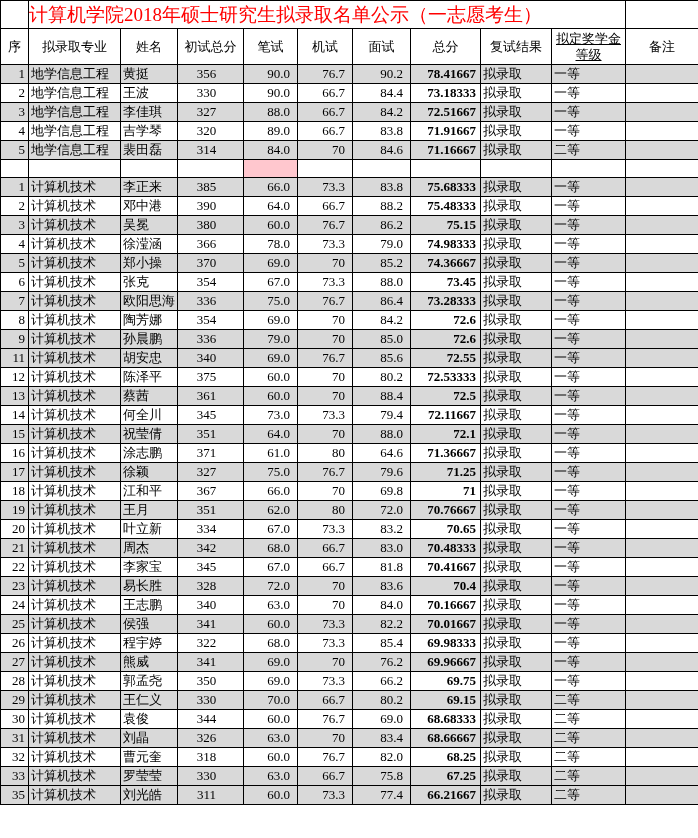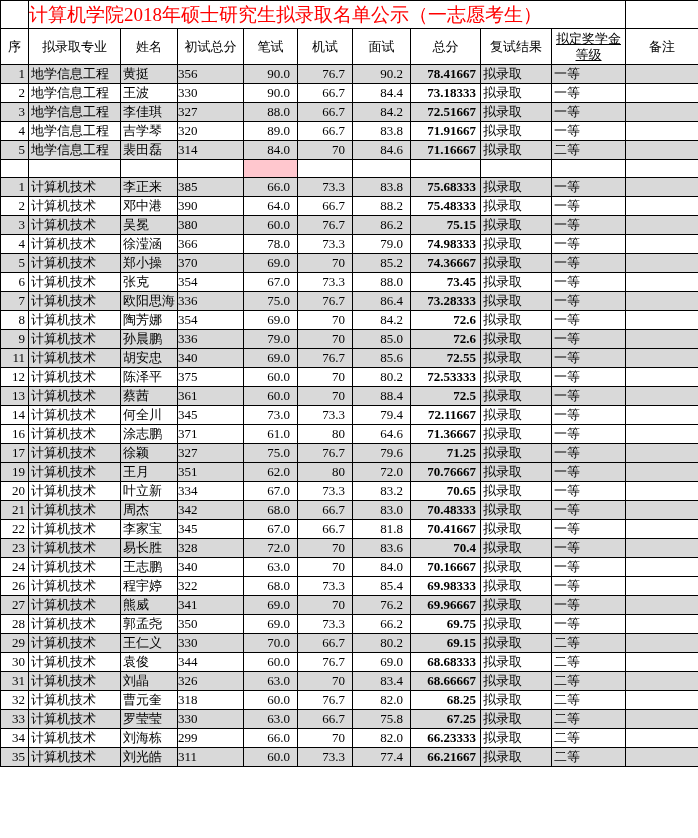--- a/index.html
+++ b/index.html
@@ -19,21 +19,21 @@
   td,th{border:1px solid #000;padding:0;overflow:hidden;white-space:nowrap;font-weight:normal;}
   tr.title-row{height:28px;}
   .title-cell{text-align:left;color:#ff0000;font-size:19px;letter-spacing:0px;}
   tr.header-row{height:36px;}
   tr.header-row th{font-size:13px;text-align:center;line-height:16px;}
   tr.header-row th.col-scholarship{white-space:normal;text-decoration:underline;}
   tbody tr{height:17.9px;font-size:13px;}
   tbody tr.stripe td{background:#d9d9d9;}
   td.col-seq{text-align:right;padding-right:3px;}
   td.col-major,td.col-name,td.col-result,td.col-scholarship{text-align:left;padding-left:2px;}
-  td.col-initial{text-align:left;padding-right:8px;}
+  td.col-initial{text-align:center;padding-right:8px;}
   td.col-written,td.col-machine,td.col-interview{text-align:right;padding-right:7px;}
   td.col-total{text-align:right;padding-right:4px;font-weight:bold;}
   td.highlight{background:#ffc7ce !important;}
 </style>
 </head>
 <body>
 
 <table>
   <colgroup>
     <col class="c-seq">
@@ -309,20 +309,33 @@
         <td class="col-name">何全川</td>
         <td class="col-initial">345</td>
         <td class="col-written">73.0</td>
         <td class="col-machine">73.3</td>
         <td class="col-interview">79.4</td>
         <td class="col-total">72.11667</td>
         <td class="col-result">拟录取</td>
         <td class="col-scholarship">一等</td>
         <td class="col-remark"></td>
       </tr>
+      <tr class="stripe">
+        <td class="col-seq">15</td>
+        <td class="col-major">计算机技术</td>
+        <td class="col-name">祝莹倩</td>
+        <td class="col-initial">351</td>
+        <td class="col-written">64.0</td>
+        <td class="col-machine">70</td>
+        <td class="col-interview">88.0</td>
+        <td class="col-total">72.1</td>
+        <td class="col-result">拟录取</td>
+        <td class="col-scholarship">一等</td>
+        <td class="col-remark"></td>
+      </tr>
       <tr>
         <td class="col-seq">16</td>
         <td class="col-major">计算机技术</td>
         <td class="col-name">涂志鹏</td>
         <td class="col-initial">371</td>
         <td class="col-written">61.0</td>
         <td class="col-machine">80</td>
         <td class="col-interview">64.6</td>
         <td class="col-total">71.36667</td>
         <td class="col-result">拟录取</td>
@@ -335,20 +348,33 @@
         <td class="col-name">徐颖</td>
         <td class="col-initial">327</td>
         <td class="col-written">75.0</td>
         <td class="col-machine">76.7</td>
         <td class="col-interview">79.6</td>
         <td class="col-total">71.25</td>
         <td class="col-result">拟录取</td>
         <td class="col-scholarship">一等</td>
         <td class="col-remark"></td>
       </tr>
+      <tr>
+        <td class="col-seq">18</td>
+        <td class="col-major">计算机技术</td>
+        <td class="col-name">江和平</td>
+        <td class="col-initial">367</td>
+        <td class="col-written">66.0</td>
+        <td class="col-machine">70</td>
+        <td class="col-interview">69.8</td>
+        <td class="col-total">71</td>
+        <td class="col-result">拟录取</td>
+        <td class="col-scholarship">一等</td>
+        <td class="col-remark"></td>
+      </tr>
       <tr class="stripe">
         <td class="col-seq">19</td>
         <td class="col-major">计算机技术</td>
         <td class="col-name">王月</td>
         <td class="col-initial">351</td>
         <td class="col-written">62.0</td>
         <td class="col-machine">80</td>
         <td class="col-interview">72.0</td>
         <td class="col-total">70.76667</td>
         <td class="col-result">拟录取</td>
@@ -413,20 +439,33 @@
         <td class="col-name">王志鹏</td>
         <td class="col-initial">340</td>
         <td class="col-written">63.0</td>
         <td class="col-machine">70</td>
         <td class="col-interview">84.0</td>
         <td class="col-total">70.16667</td>
         <td class="col-result">拟录取</td>
         <td class="col-scholarship">一等</td>
         <td class="col-remark"></td>
       </tr>
+      <tr class="stripe">
+        <td class="col-seq">25</td>
+        <td class="col-major">计算机技术</td>
+        <td class="col-name">侯强</td>
+        <td class="col-initial">341</td>
+        <td class="col-written">60.0</td>
+        <td class="col-machine">73.3</td>
+        <td class="col-interview">82.2</td>
+        <td class="col-total">70.01667</td>
+        <td class="col-result">拟录取</td>
+        <td class="col-scholarship">一等</td>
+        <td class="col-remark"></td>
+      </tr>
       <tr>
         <td class="col-seq">26</td>
         <td class="col-major">计算机技术</td>
         <td class="col-name">程宇婷</td>
         <td class="col-initial">322</td>
         <td class="col-written">68.0</td>
         <td class="col-machine">73.3</td>
         <td class="col-interview">85.4</td>
         <td class="col-total">69.98333</td>
         <td class="col-result">拟录取</td>
@@ -513,33 +552,20 @@
       </tr>
       <tr class="stripe">
         <td class="col-seq">33</td>
         <td class="col-major">计算机技术</td>
         <td class="col-name">罗莹莹</td>
         <td class="col-initial">330</td>
         <td class="col-written">63.0</td>
         <td class="col-machine">66.7</td>
         <td class="col-interview">75.8</td>
         <td class="col-total">67.25</td>
-        <td class="col-result">拟录取</td>
-        <td class="col-scholarship">二等</td>
-        <td class="col-remark"></td>
-      </tr>
-      <tr>
-        <td class="col-seq">34</td>
-        <td class="col-major">计算机技术</td>
-        <td class="col-name">刘海栋</td>
-        <td class="col-initial">299</td>
-        <td class="col-written">66.0</td>
-        <td class="col-machine">70</td>
-        <td class="col-interview">82.0</td>
-        <td class="col-total">66.23333</td>
         <td class="col-result">拟录取</td>
         <td class="col-scholarship">二等</td>
         <td class="col-remark"></td>
       </tr>
       <tr class="stripe">
         <td class="col-seq">35</td>
         <td class="col-major">计算机技术</td>
         <td class="col-name">刘光皓</td>
         <td class="col-initial">311</td>
         <td class="col-written">60.0</td>

